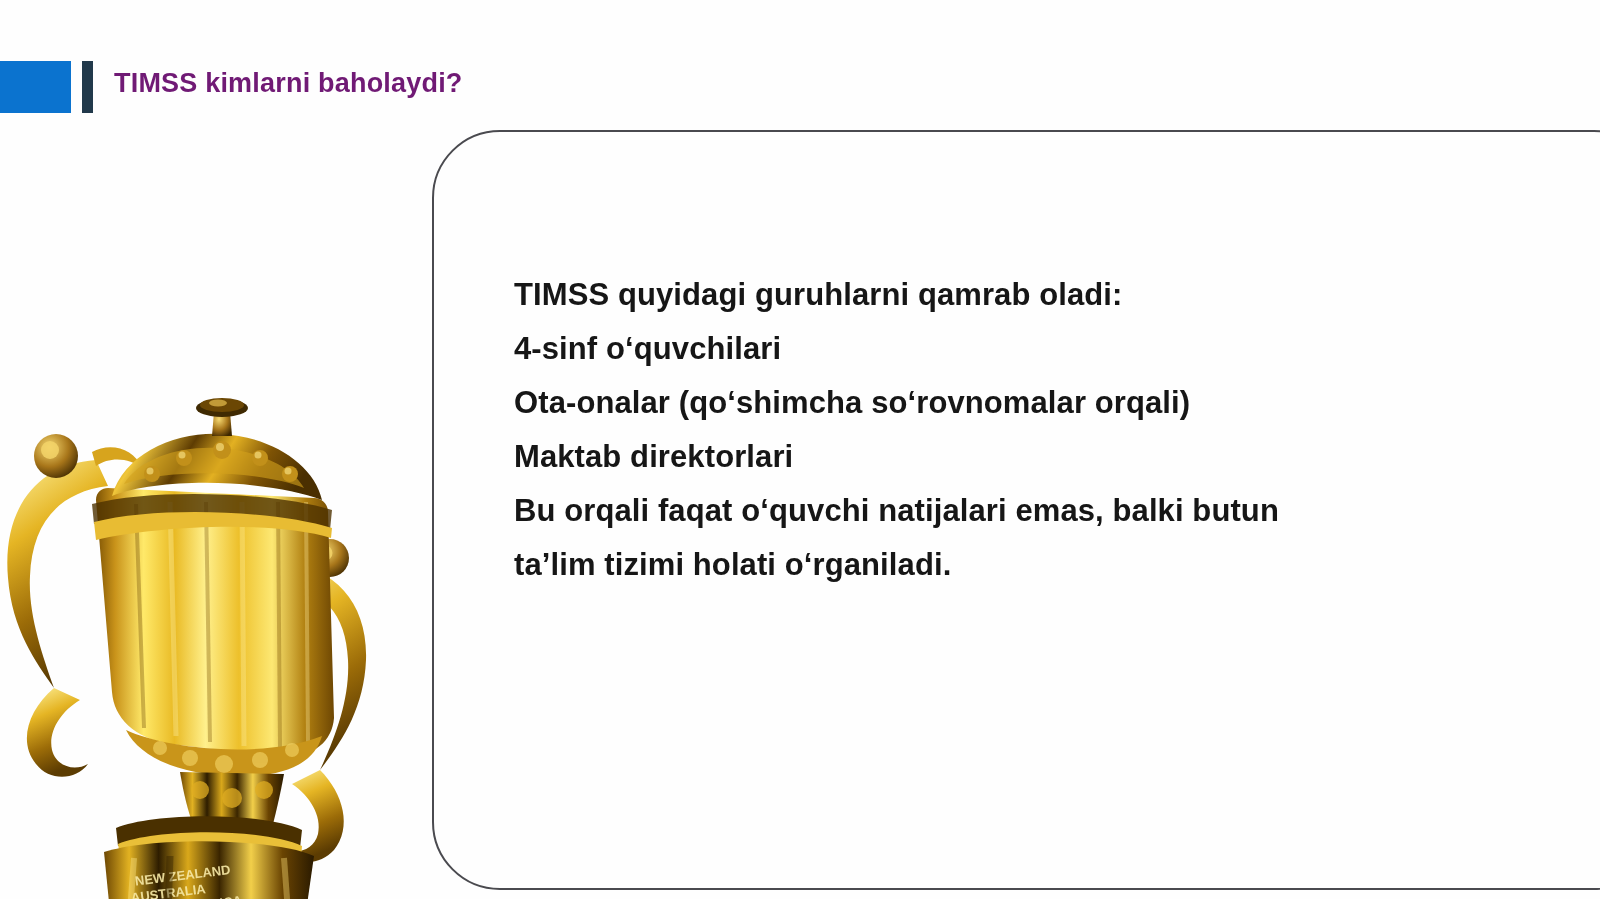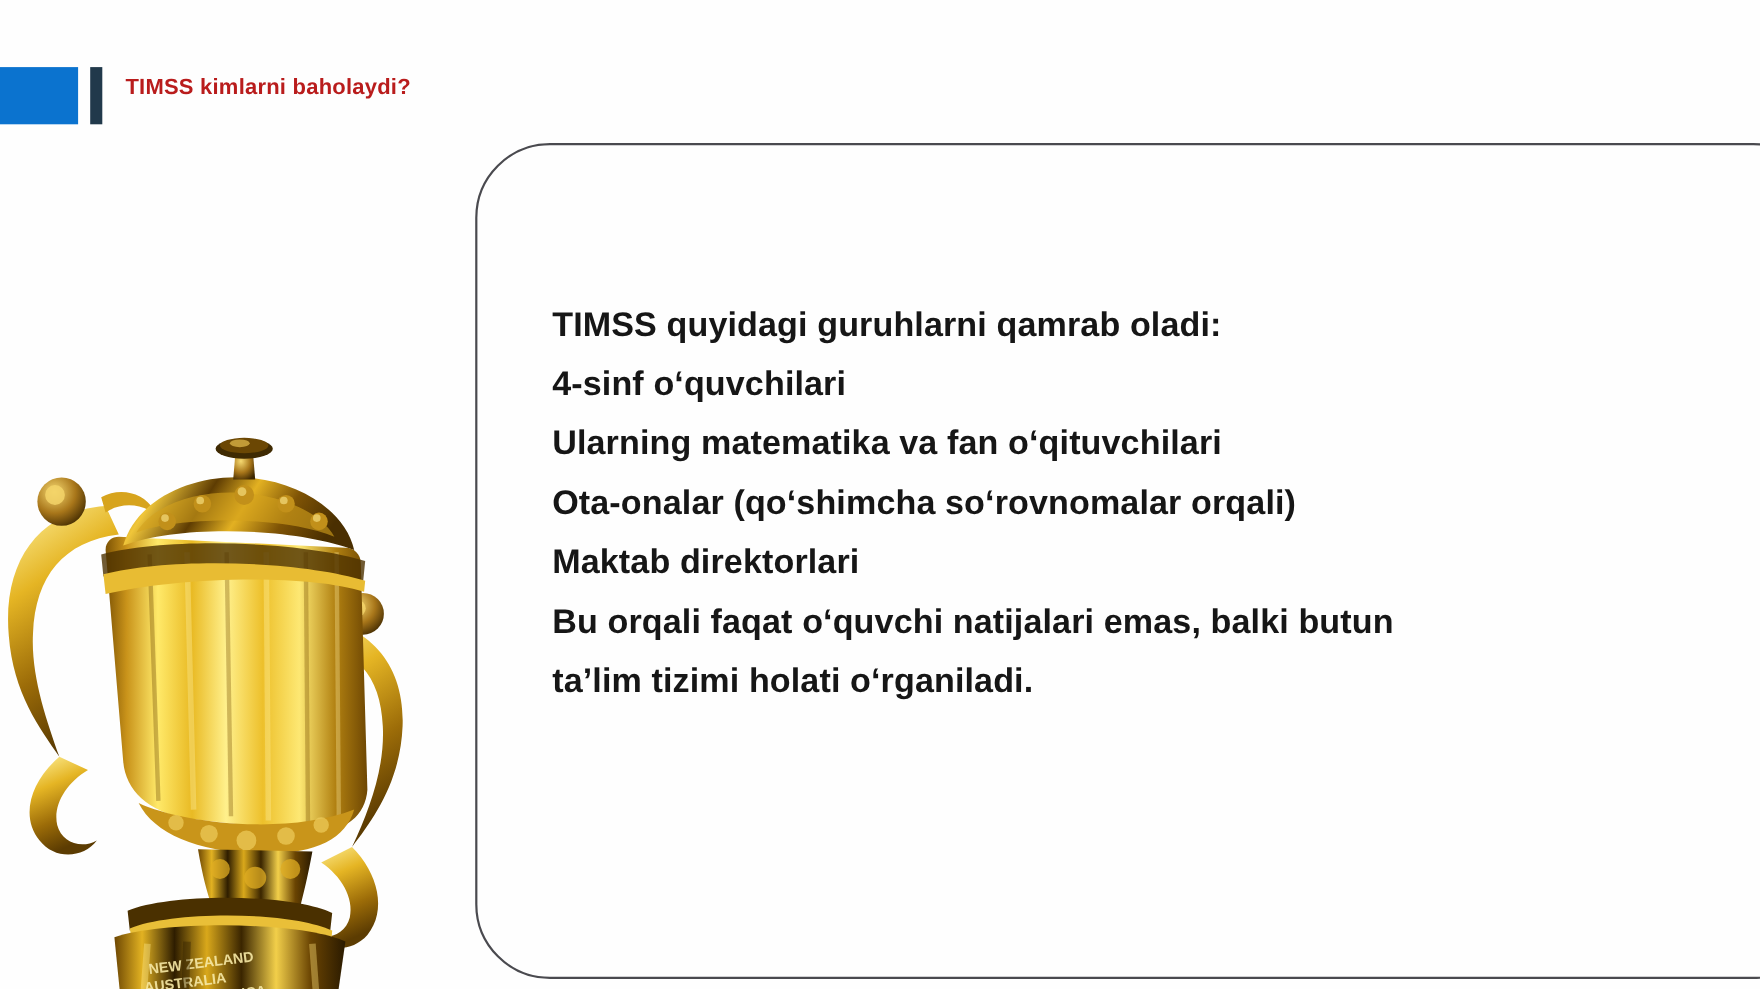--- a/index.html
+++ b/index.html
@@ -39,23 +39,23 @@
     top: 61px;
     width: 11px;
     height: 52px;
     background: #21394b;
   }
   .header-title {
     position: absolute;
     left: 114px;
     top: 68px;
     width: 900px;
-    font-size: 20px;
+    font-size: 27px;
     font-weight: bold;
-    color: #b91c1c;
+    color: #701a75;
     letter-spacing: 0.2px;
     white-space: nowrap;
   }
 
   
   .content-panel {
     position: absolute;
     left: 432px;
     top: 130px;
     width: 1230px;
@@ -73,20 +73,21 @@
     top: 268px;
     width: 1060px;
   }
   .body-line {
     font-size: 31px;
     font-weight: bold;
     color: #161616;
     line-height: 54px;
     letter-spacing: 0.1px;
     white-space: nowrap;
+    margin-left: 12px;
   }
   .body-line.wrap {
     white-space: normal;
     width: 800px;
   }
 
   
   .trophy-wrap {
     position: absolute;
     left: -16px;
@@ -243,19 +244,18 @@
         <path d="M300 466 L304 520" stroke="#ffe277" stroke-width="6" fill="none"></path>
       </g>
     </svg>
   </div>
 
   <div class="content-panel"></div>
 
   <div class="body-text">
     <div class="body-line">TIMSS quyidagi guruhlarni qamrab oladi:</div>
     <div class="body-line">4-sinf o‘quvchilari</div>
-    <div class="body-line">Ularning matematika va fan o‘qituvchilari</div>
     <div class="body-line">Ota-onalar (qo‘shimcha so‘rovnomalar orqali)</div>
     <div class="body-line">Maktab direktorlari</div>
     <div class="body-line wrap">Bu orqali faqat o‘quvchi natijalari emas, balki butun ta’lim tizimi holati o‘rganiladi.</div>
   </div>
 
 </div>
 
 </body></html>

